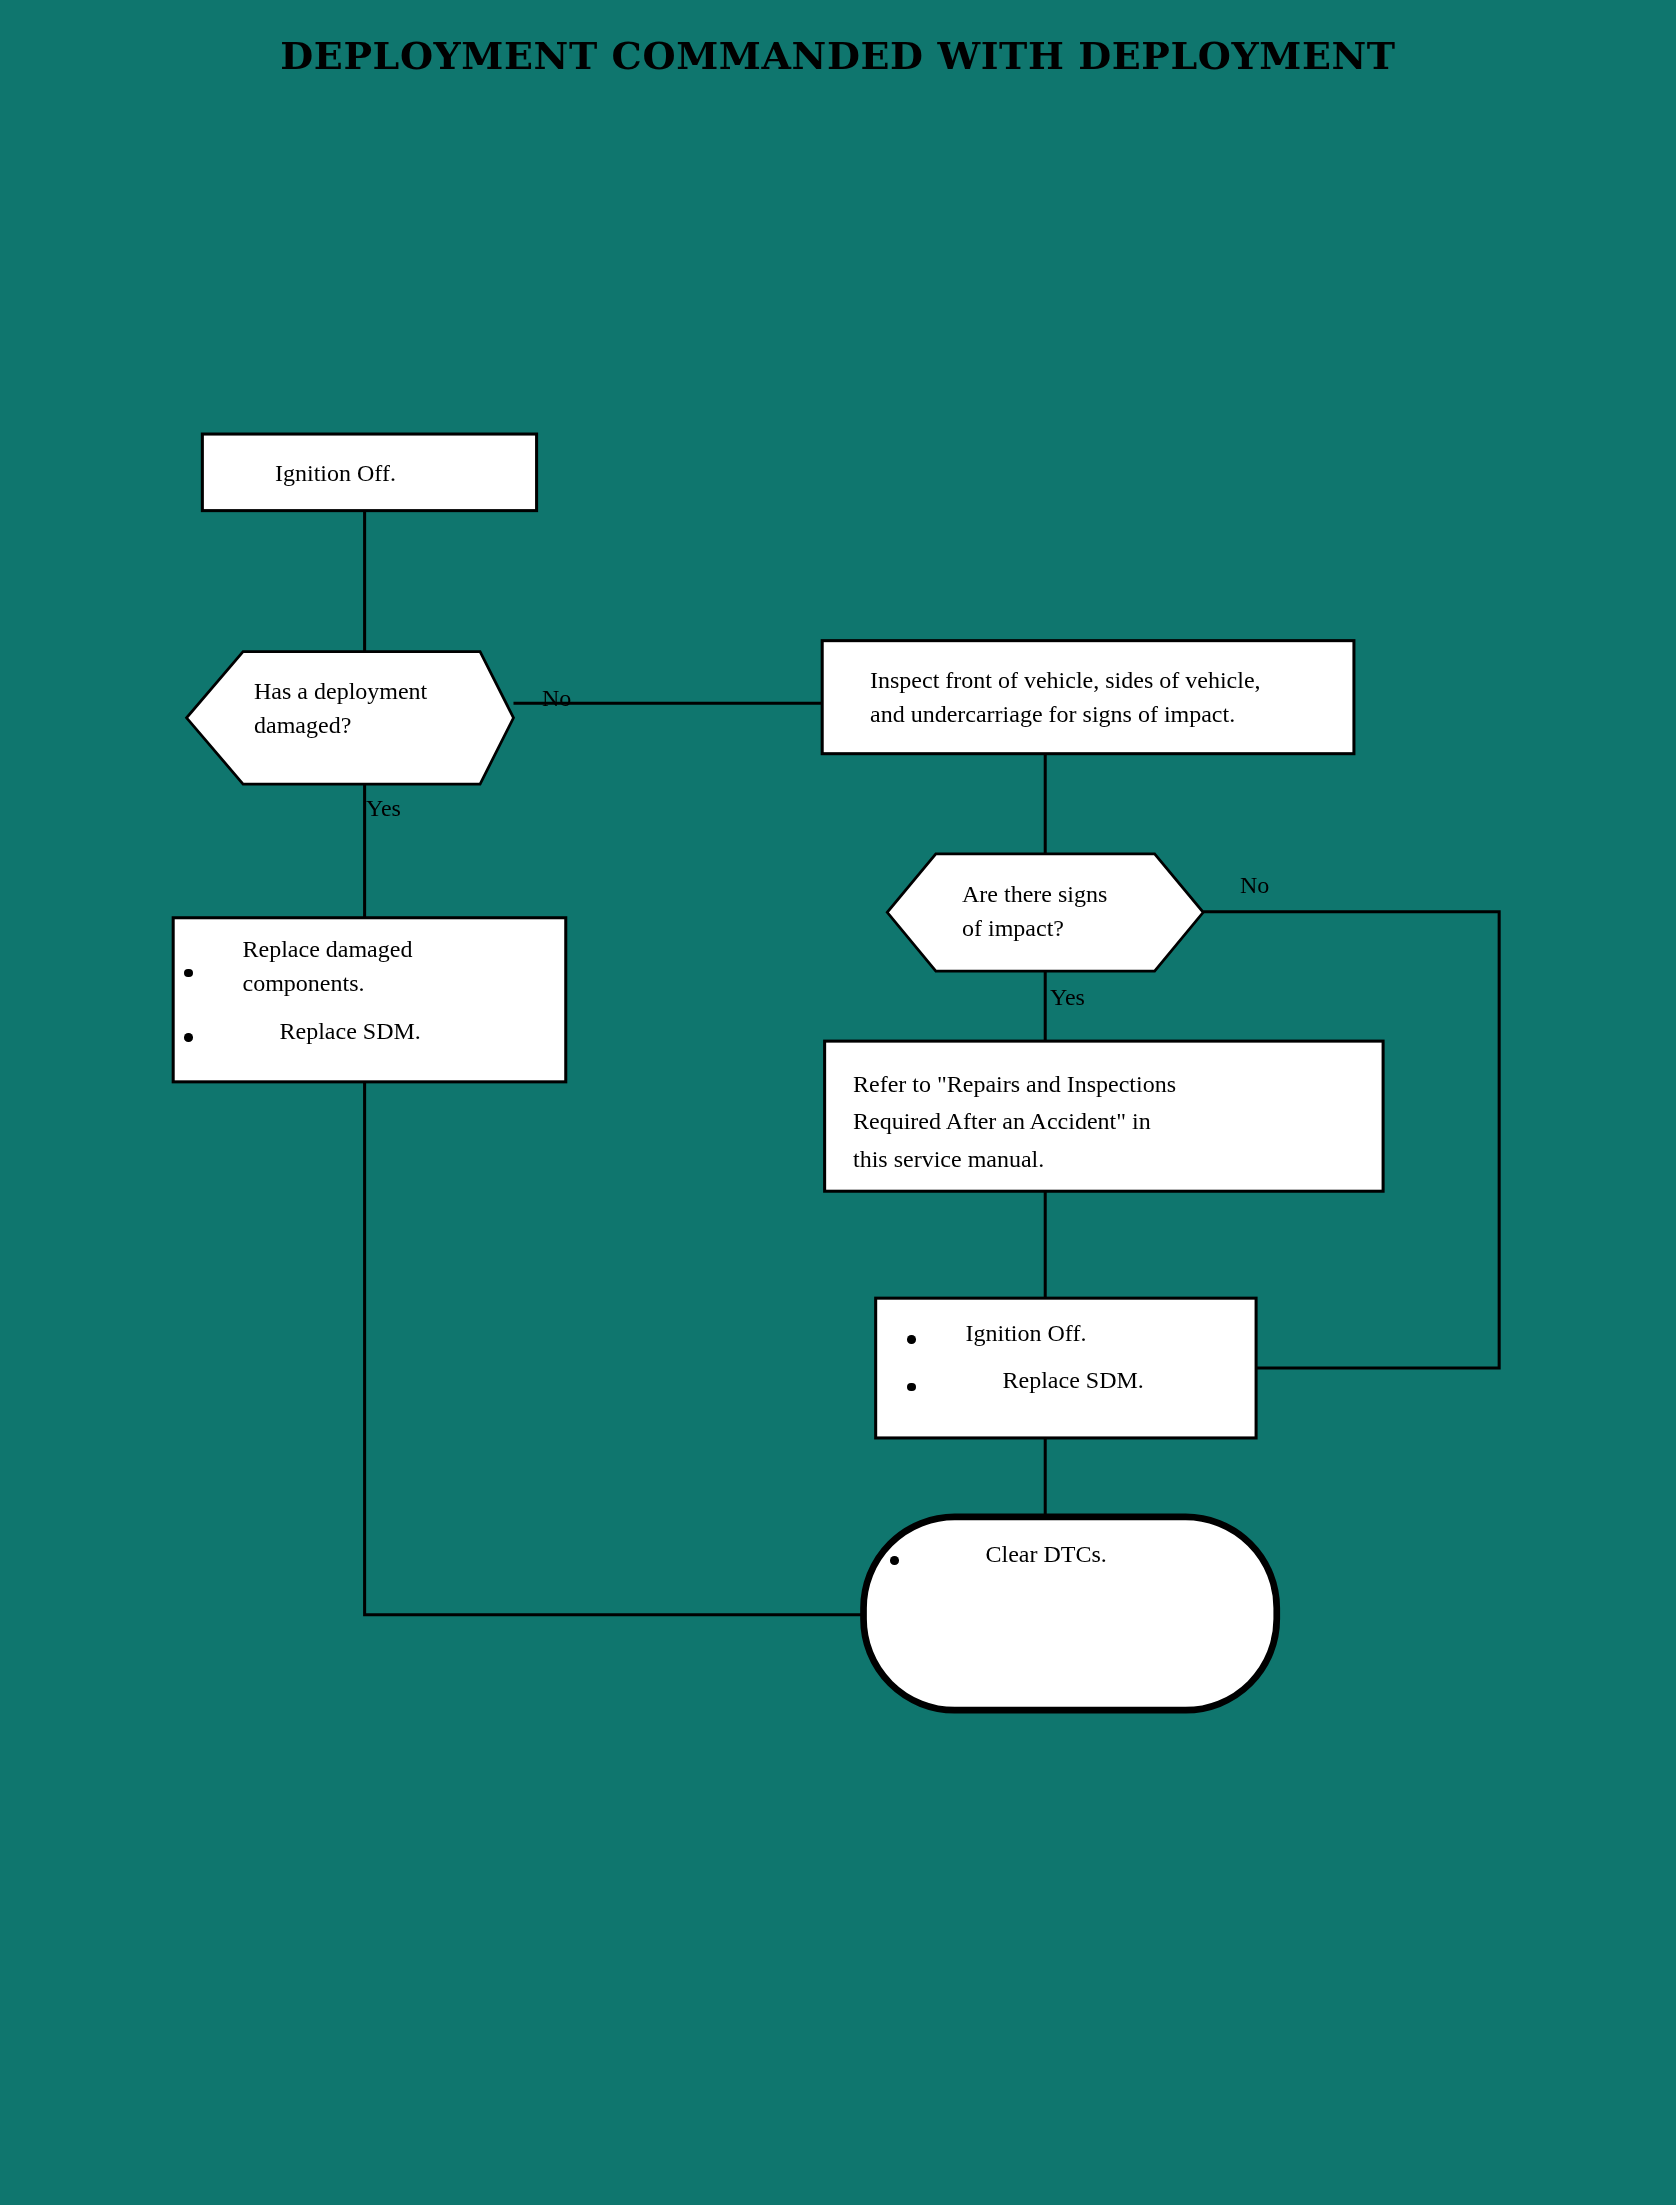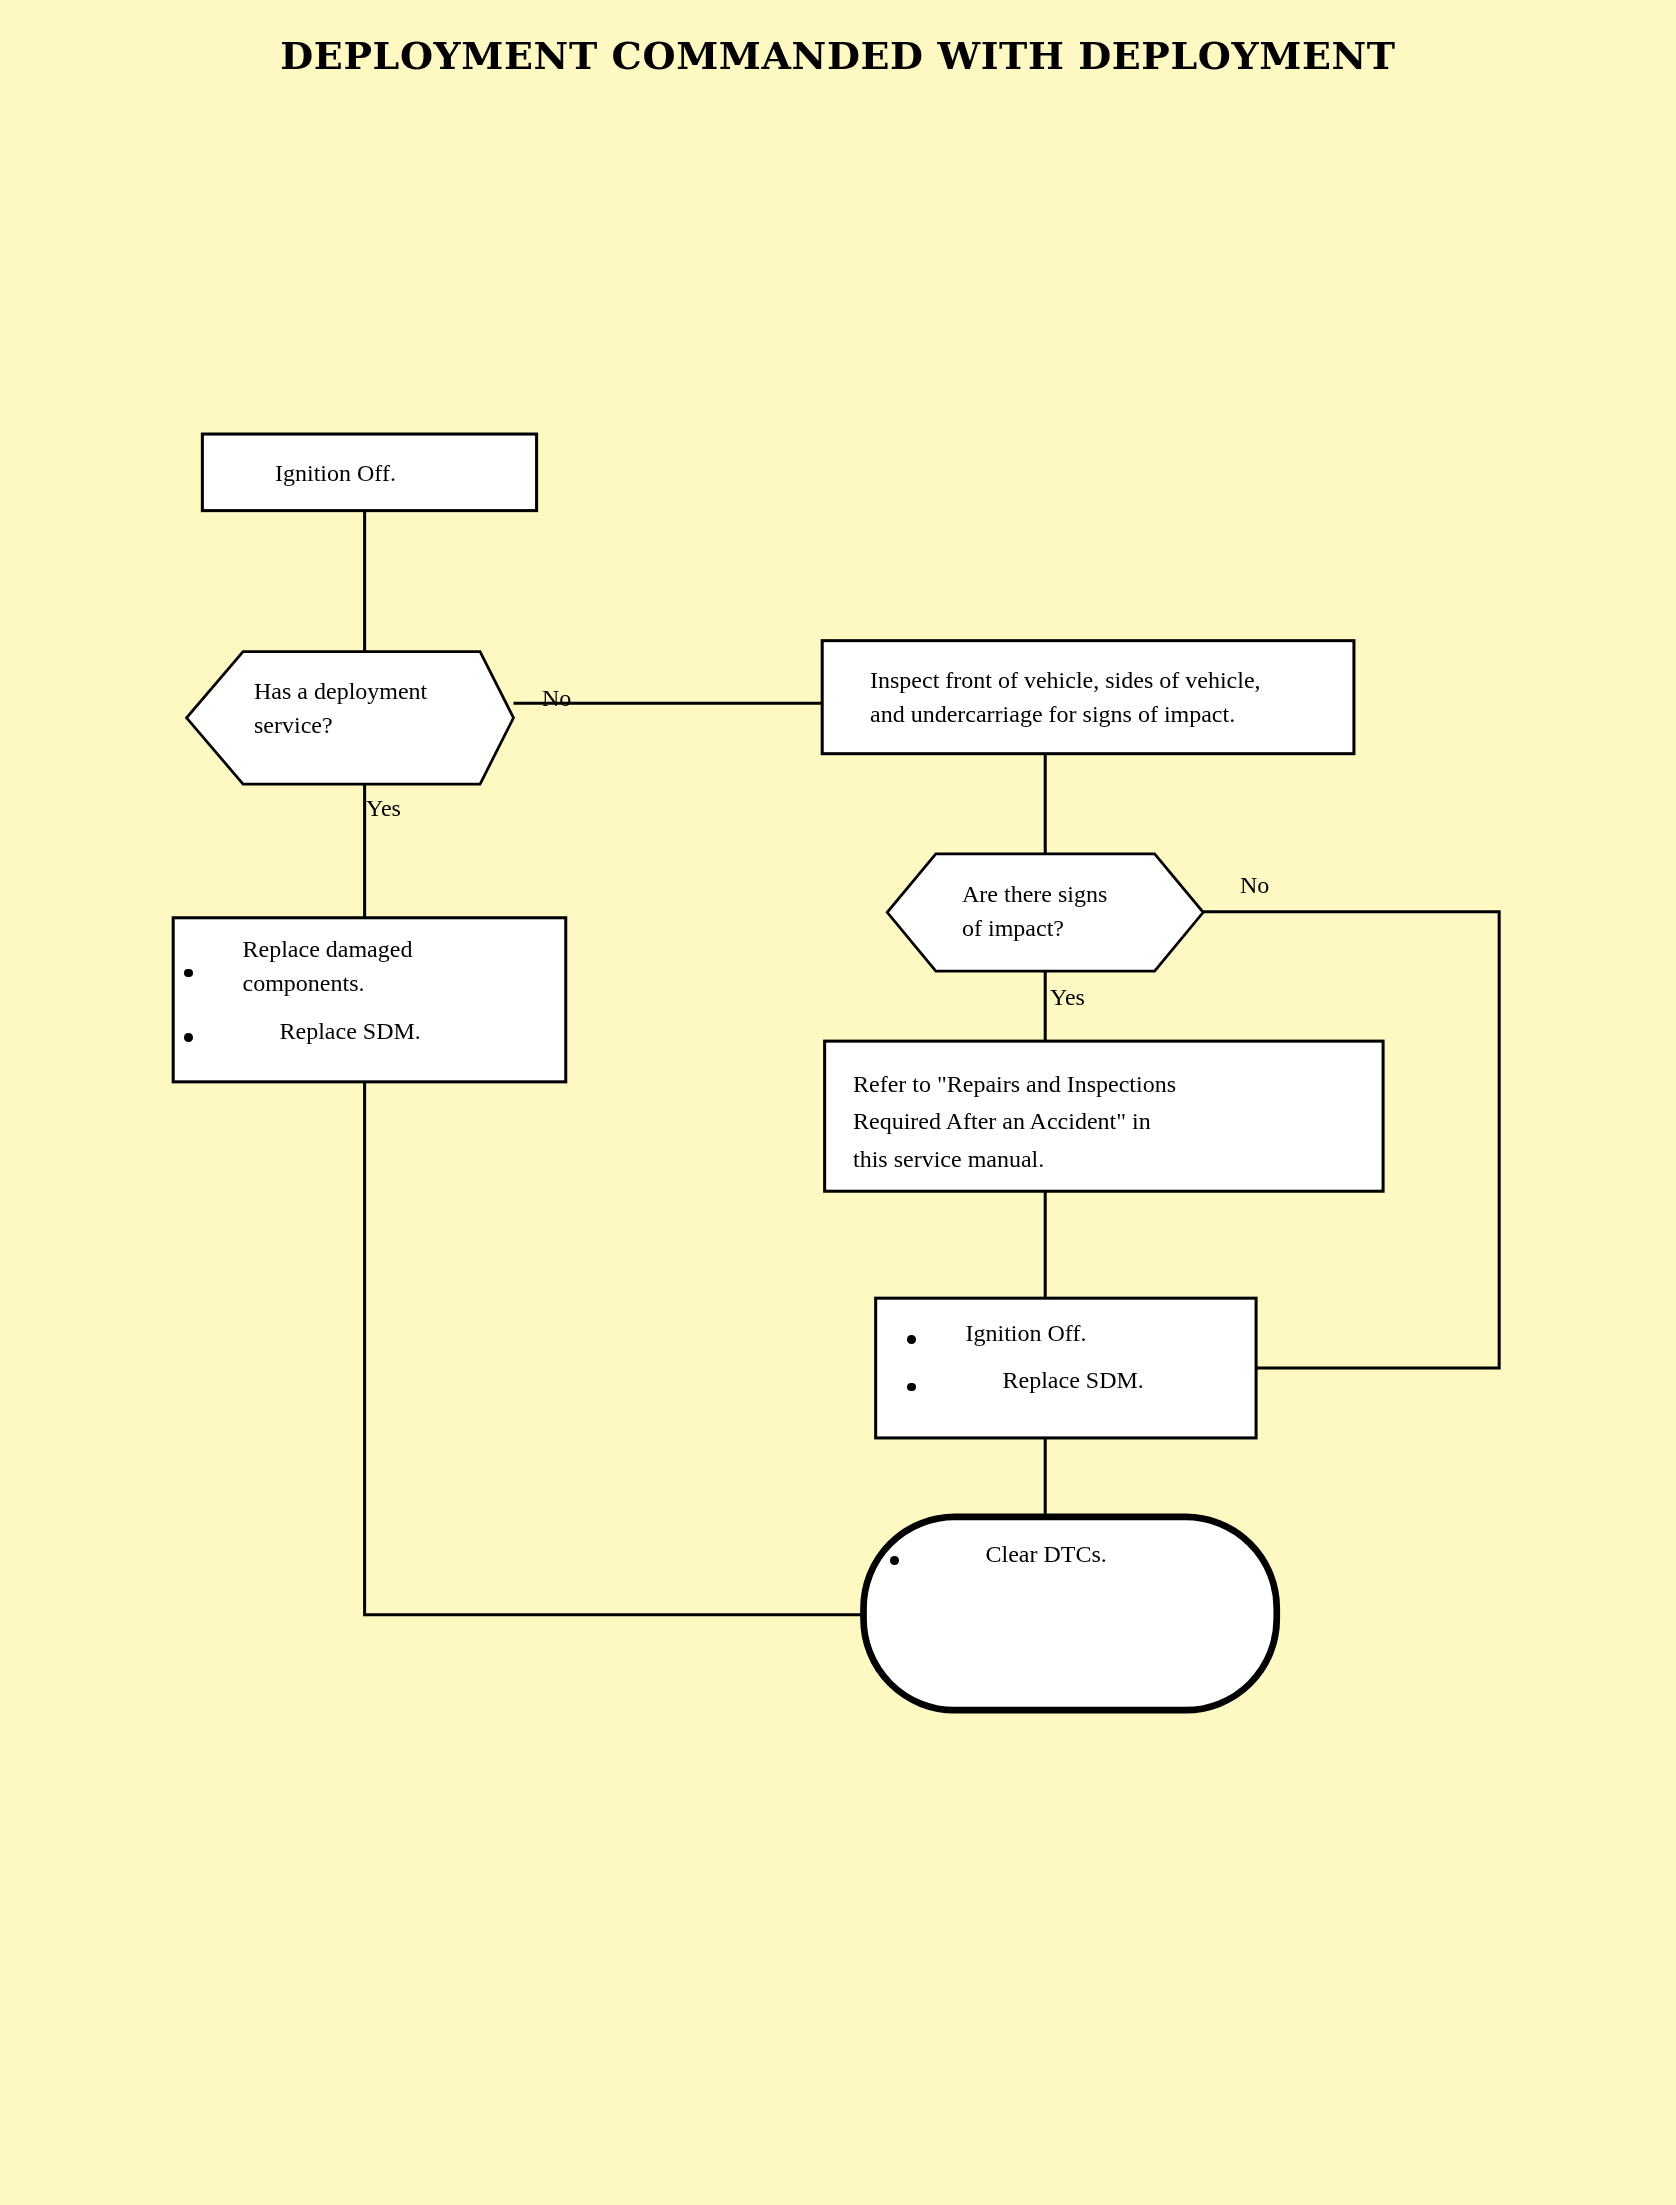--- a/index.html
+++ b/index.html
@@ -12,21 +12,21 @@
     height: 2205px;
     font-family: "Liberation Serif", "DejaVu Serif", serif;
     color: #000000;
     position: relative;
     overflow: hidden;
   }
   #page {
     position: relative;
     width: 1676px;
     height: 2205px;
-    background: #fef9c3;
+    background: #0f766e;
   }
   #title-block {
     position: absolute;
     left: 0;
     top: 34px;
     width: 1676px;
     text-align: center;
   }
   .title-line {
     font-family: "DejaVu Serif", "Liberation Serif", serif;
@@ -148,21 +148,21 @@
     <rect class="shape-outline" x="1357" y="1713" width="919" height="247"></rect>
 
     <rect class="shape-outline" x="1441" y="2136" width="626" height="230"></rect>
 
     <rect class="shape-outline-thick" x="1421" y="2496" width="680" height="318" rx="150" ry="150"></rect>
   </svg>
 
   <div class="node-text" style="left:275px; top:456px; width:255px;">Ignition Off.</div>
 
   <div class="node-text" style="left:254px; top:674px;">Has a deployment</div>
-  <div class="node-text" style="left:254px; top:708px;">service?</div>
+  <div class="node-text" style="left:254px; top:708px;">damaged?</div>
 
   <div class="node-text" style="left:870px; top:663px;">Inspect front of vehicle, sides of vehicle,</div>
   <div class="node-text" style="left:870px; top:697px;">and undercarriage for signs of impact.</div>
 
   <div class="bullet-list" style="left:184px; top:932px; width:377px;">
     <div class="bullet-row">
       <span class="bullet-dot"></span>
       <span class="bullet-text">Replace damaged
 components.</span>
     </div>

